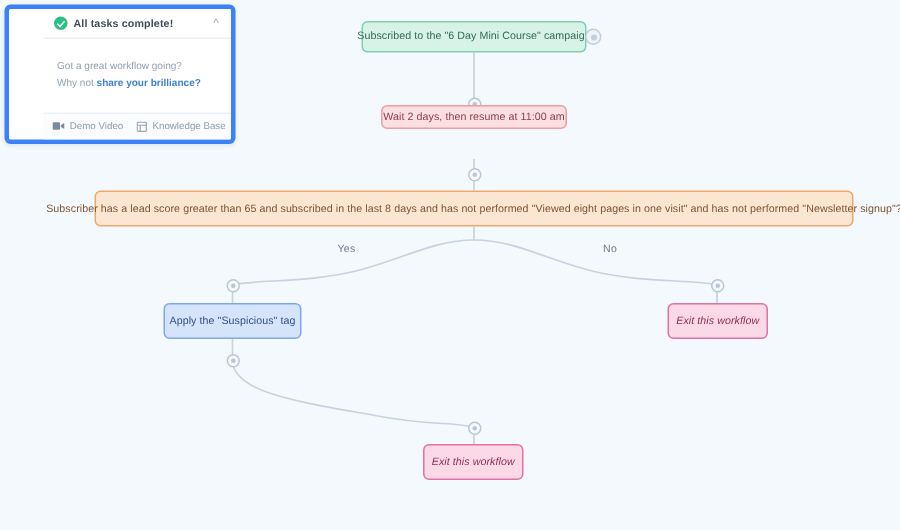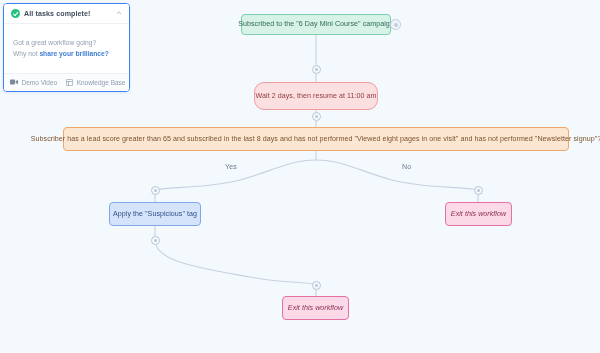--- a/index.html
+++ b/index.html
@@ -128,25 +128,26 @@
     letter-spacing: .2px;
   }
 
   
   #help-panel {
     position: absolute;
     left: 3px;
     top: 3px;
     width: 125px;
     background: #ffffff;
-    border: 1px solid #3b82f6;
+    border: 3px solid #3b82f6;
     border-radius: 4px;
     box-shadow: 0 1px 3px rgba(20,40,70,.09);
     overflow: hidden;
     font-size: 6.6px;
+    padding-left: 23px;
   }
   #panel-header {
     display: flex;
     align-items: center;
     gap: 4px;
     padding: 5px 7px;
     border-bottom: 1px solid #edf1f6;
     background: #fff;
   }
   .check-badge {
@@ -244,21 +245,21 @@
       <line x1="316" y1="289" x2="316" y2="296"></line>
     </g>
   </svg>
 
   <div class="node node-trigger" style="left:241px; top:14px; width:150px; height:21px;">Subscribed to the "6 Day Mini Course" campaign</div>
 
   <div class="side-dot" style="left:390px; top:19px;"></div>
 
   <div class="handle" style="left:311.5px; top:65px;"></div>
 
-  <div class="node node-delay" style="left:254px; top:82px; width:124px; height:28px;border-radius:10px;">Wait 2 days, then resume at 11:00 am</div>
+  <div class="node node-delay" style="left:254px; top:70px; width:124px; height:16px;">Wait 2 days, then resume at 11:00 am</div>
 
   <div class="handle" style="left:311.5px; top:112px;"></div>
 
   <div class="node node-condition" style="left:63px; top:127px; width:506px; height:24px;">Subscriber has a lead score greater than 65 and subscribed in the last 8 days and has not performed "Viewed eight pages in one visit" and has not performed "Newsletter signup"?</div>
 
   <div class="branch-label" style="left:222px; top:163px;">Yes</div>
 
   <div class="branch-label" style="left:399px; top:163px;">No</div>
 
   <div class="handle" style="left:150.5px; top:185.5px;"></div>

